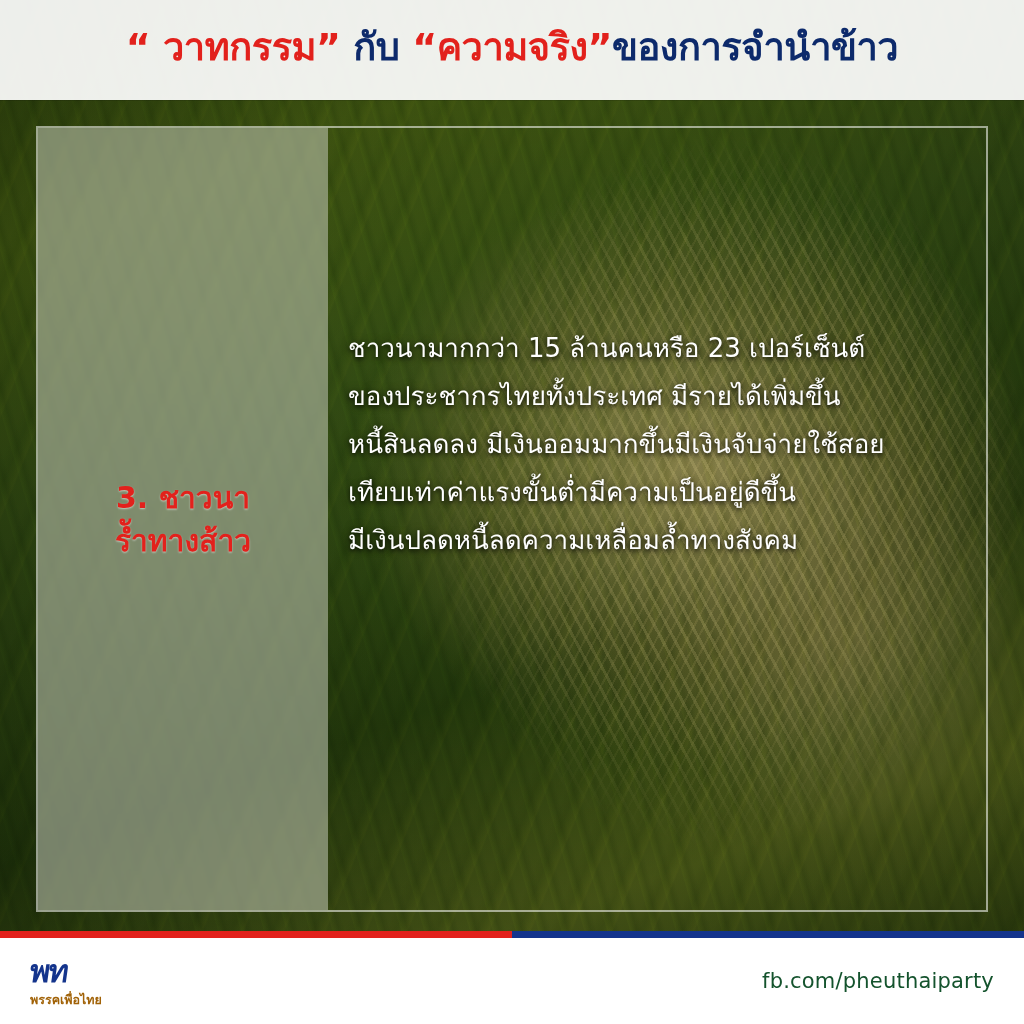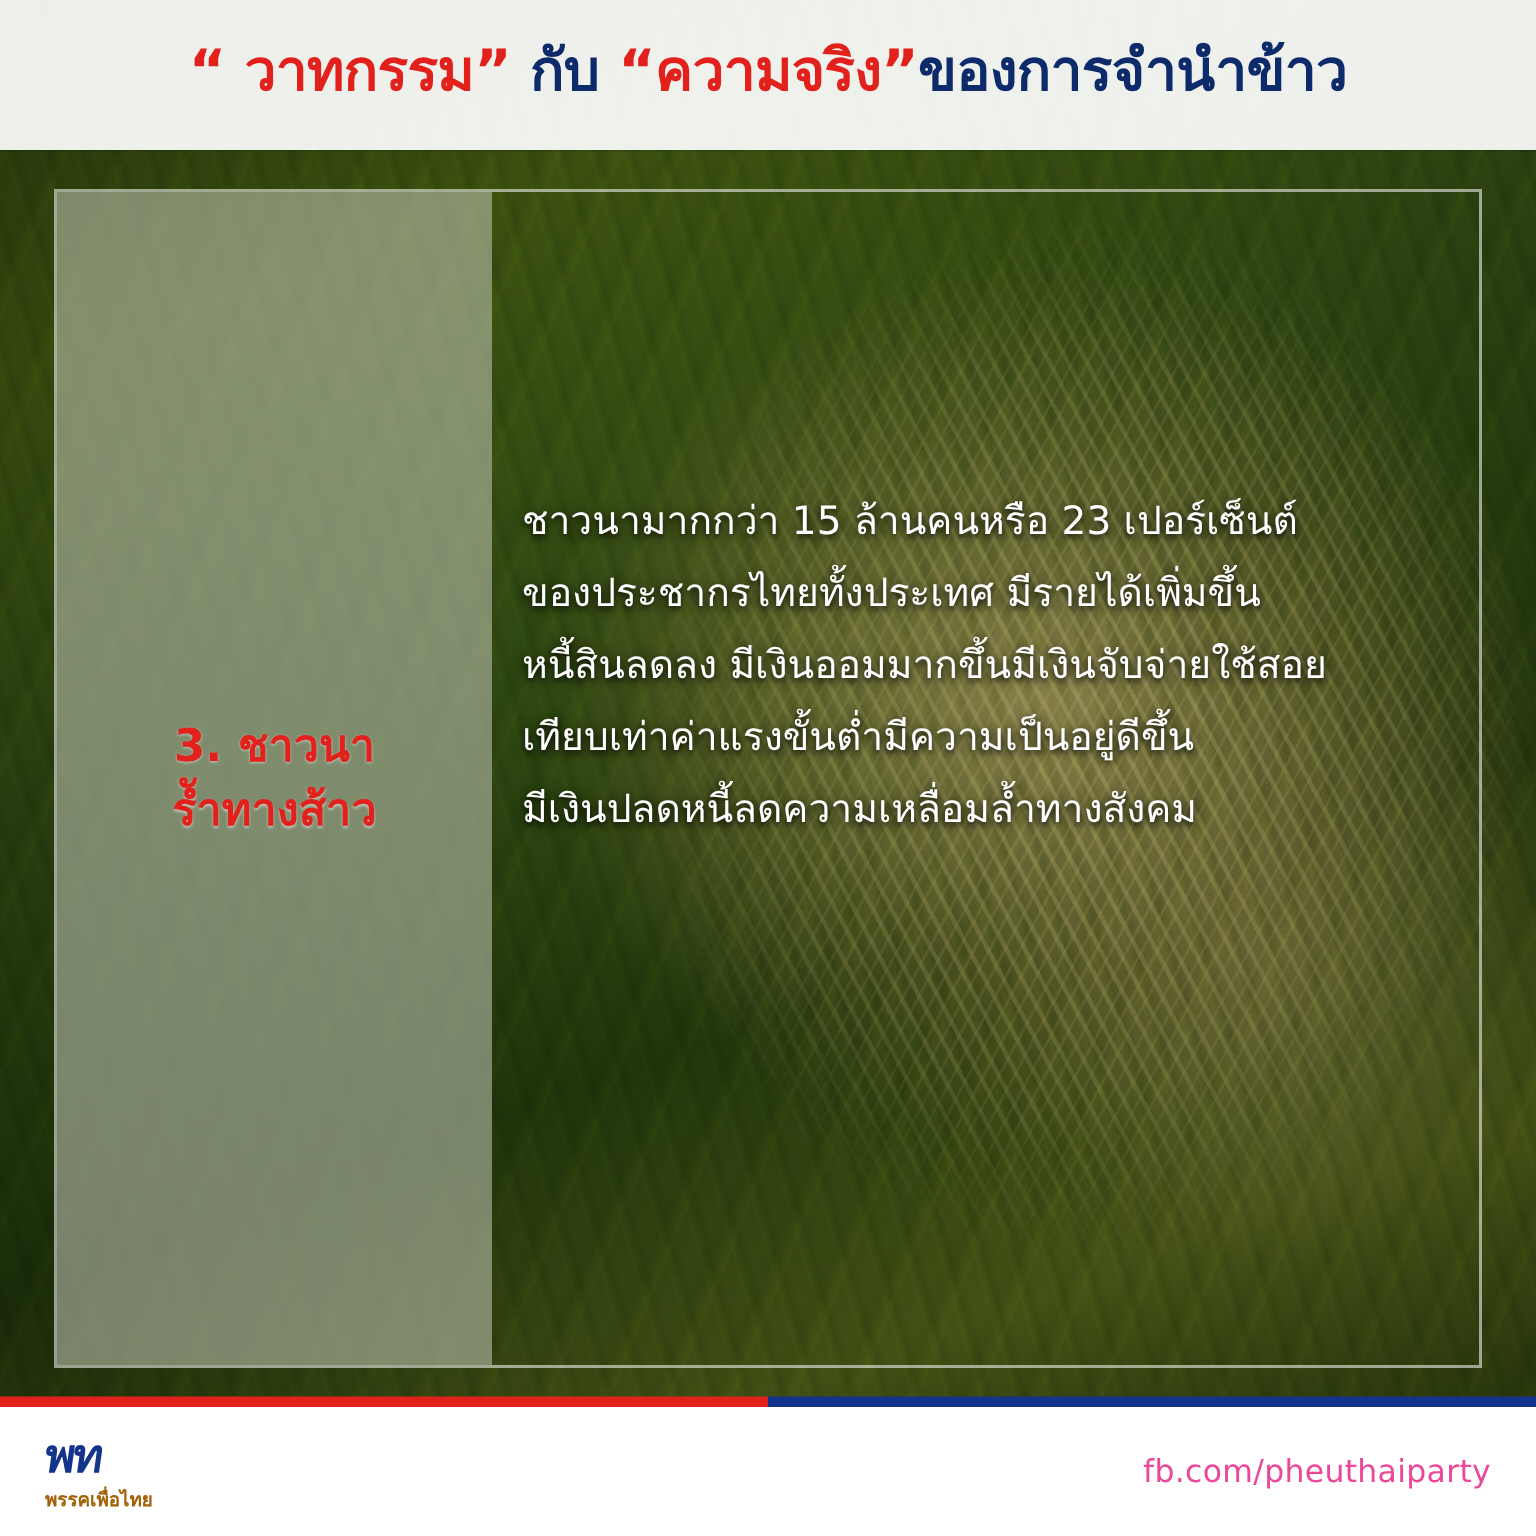--- a/index.html
+++ b/index.html
@@ -185,21 +185,21 @@
   .brand-sub {
     font-size: 12.5px;
     color: #a16207;
     font-weight: 700;
     line-height: 1;
     margin-top: 7px;
   }
   .brand-stack { display: flex; flex-direction: column; }
   .fb-url {
     font-size: 21px;
-    color: #ec4899;
+    color: #14532d;
     font-weight: 400;
     letter-spacing: .2px;
   }
 </style>
 </head>
 <body>
 
 <div class="canvas">
 
   <div class="photo">

